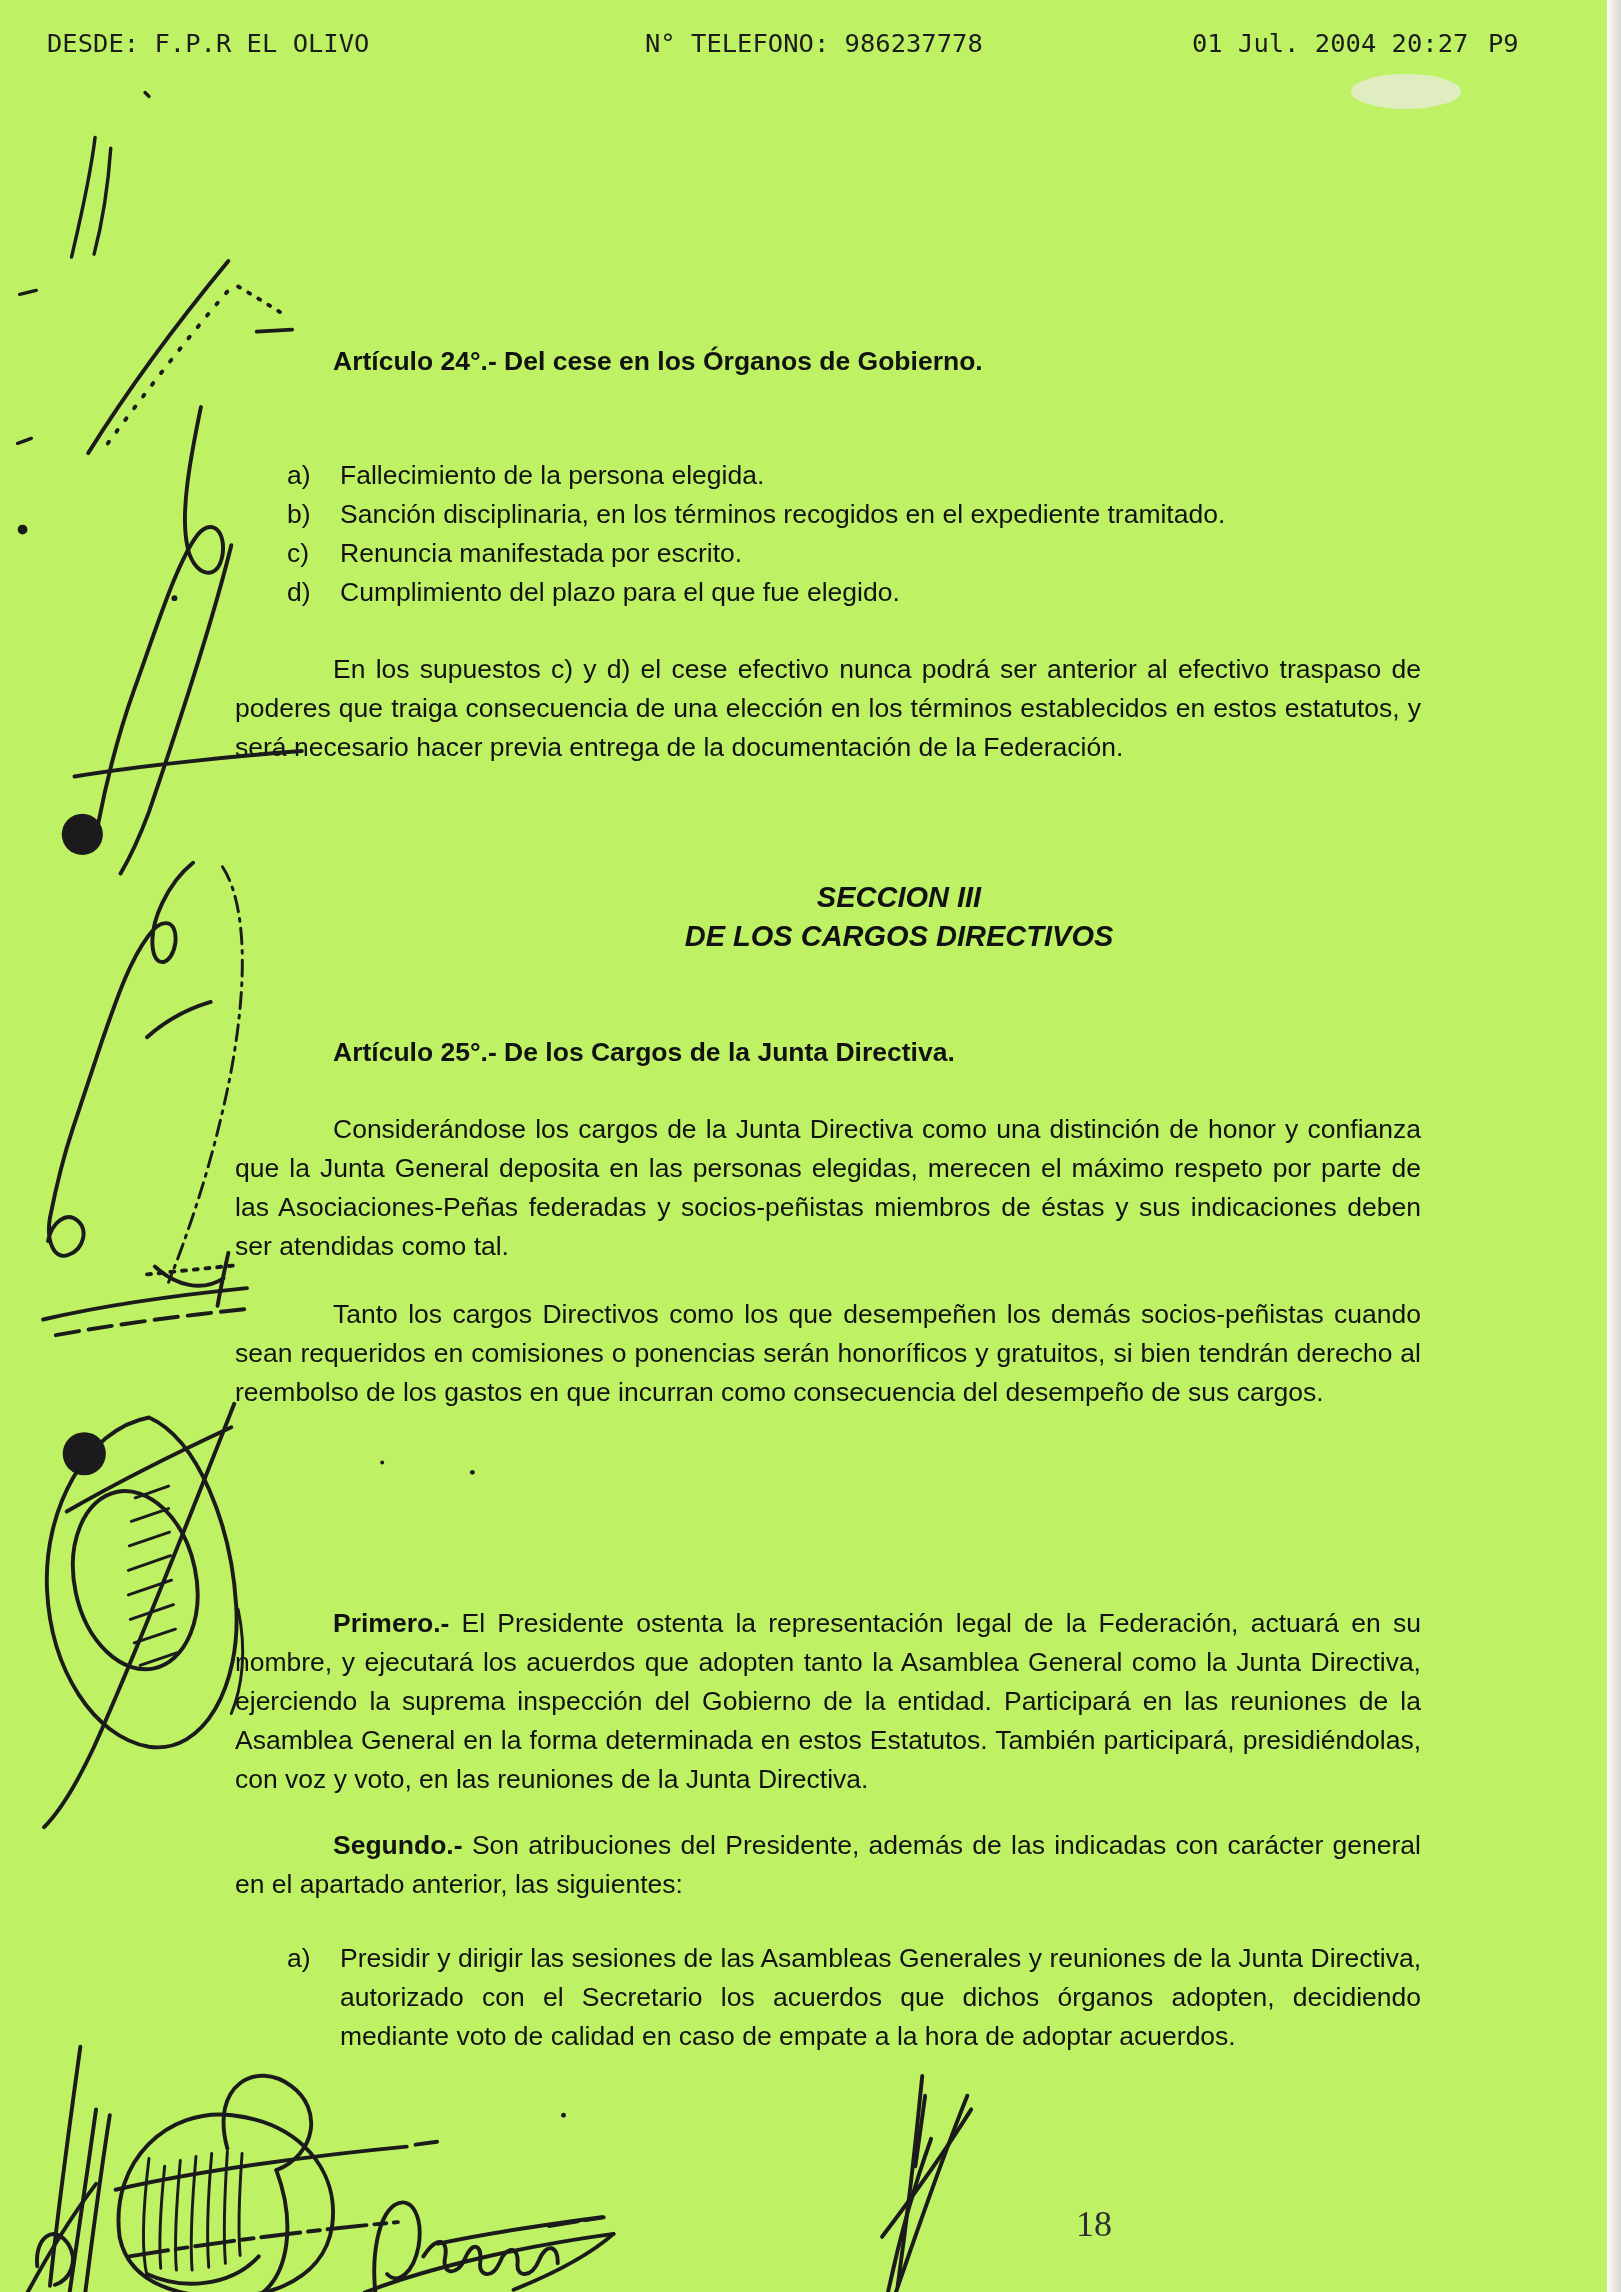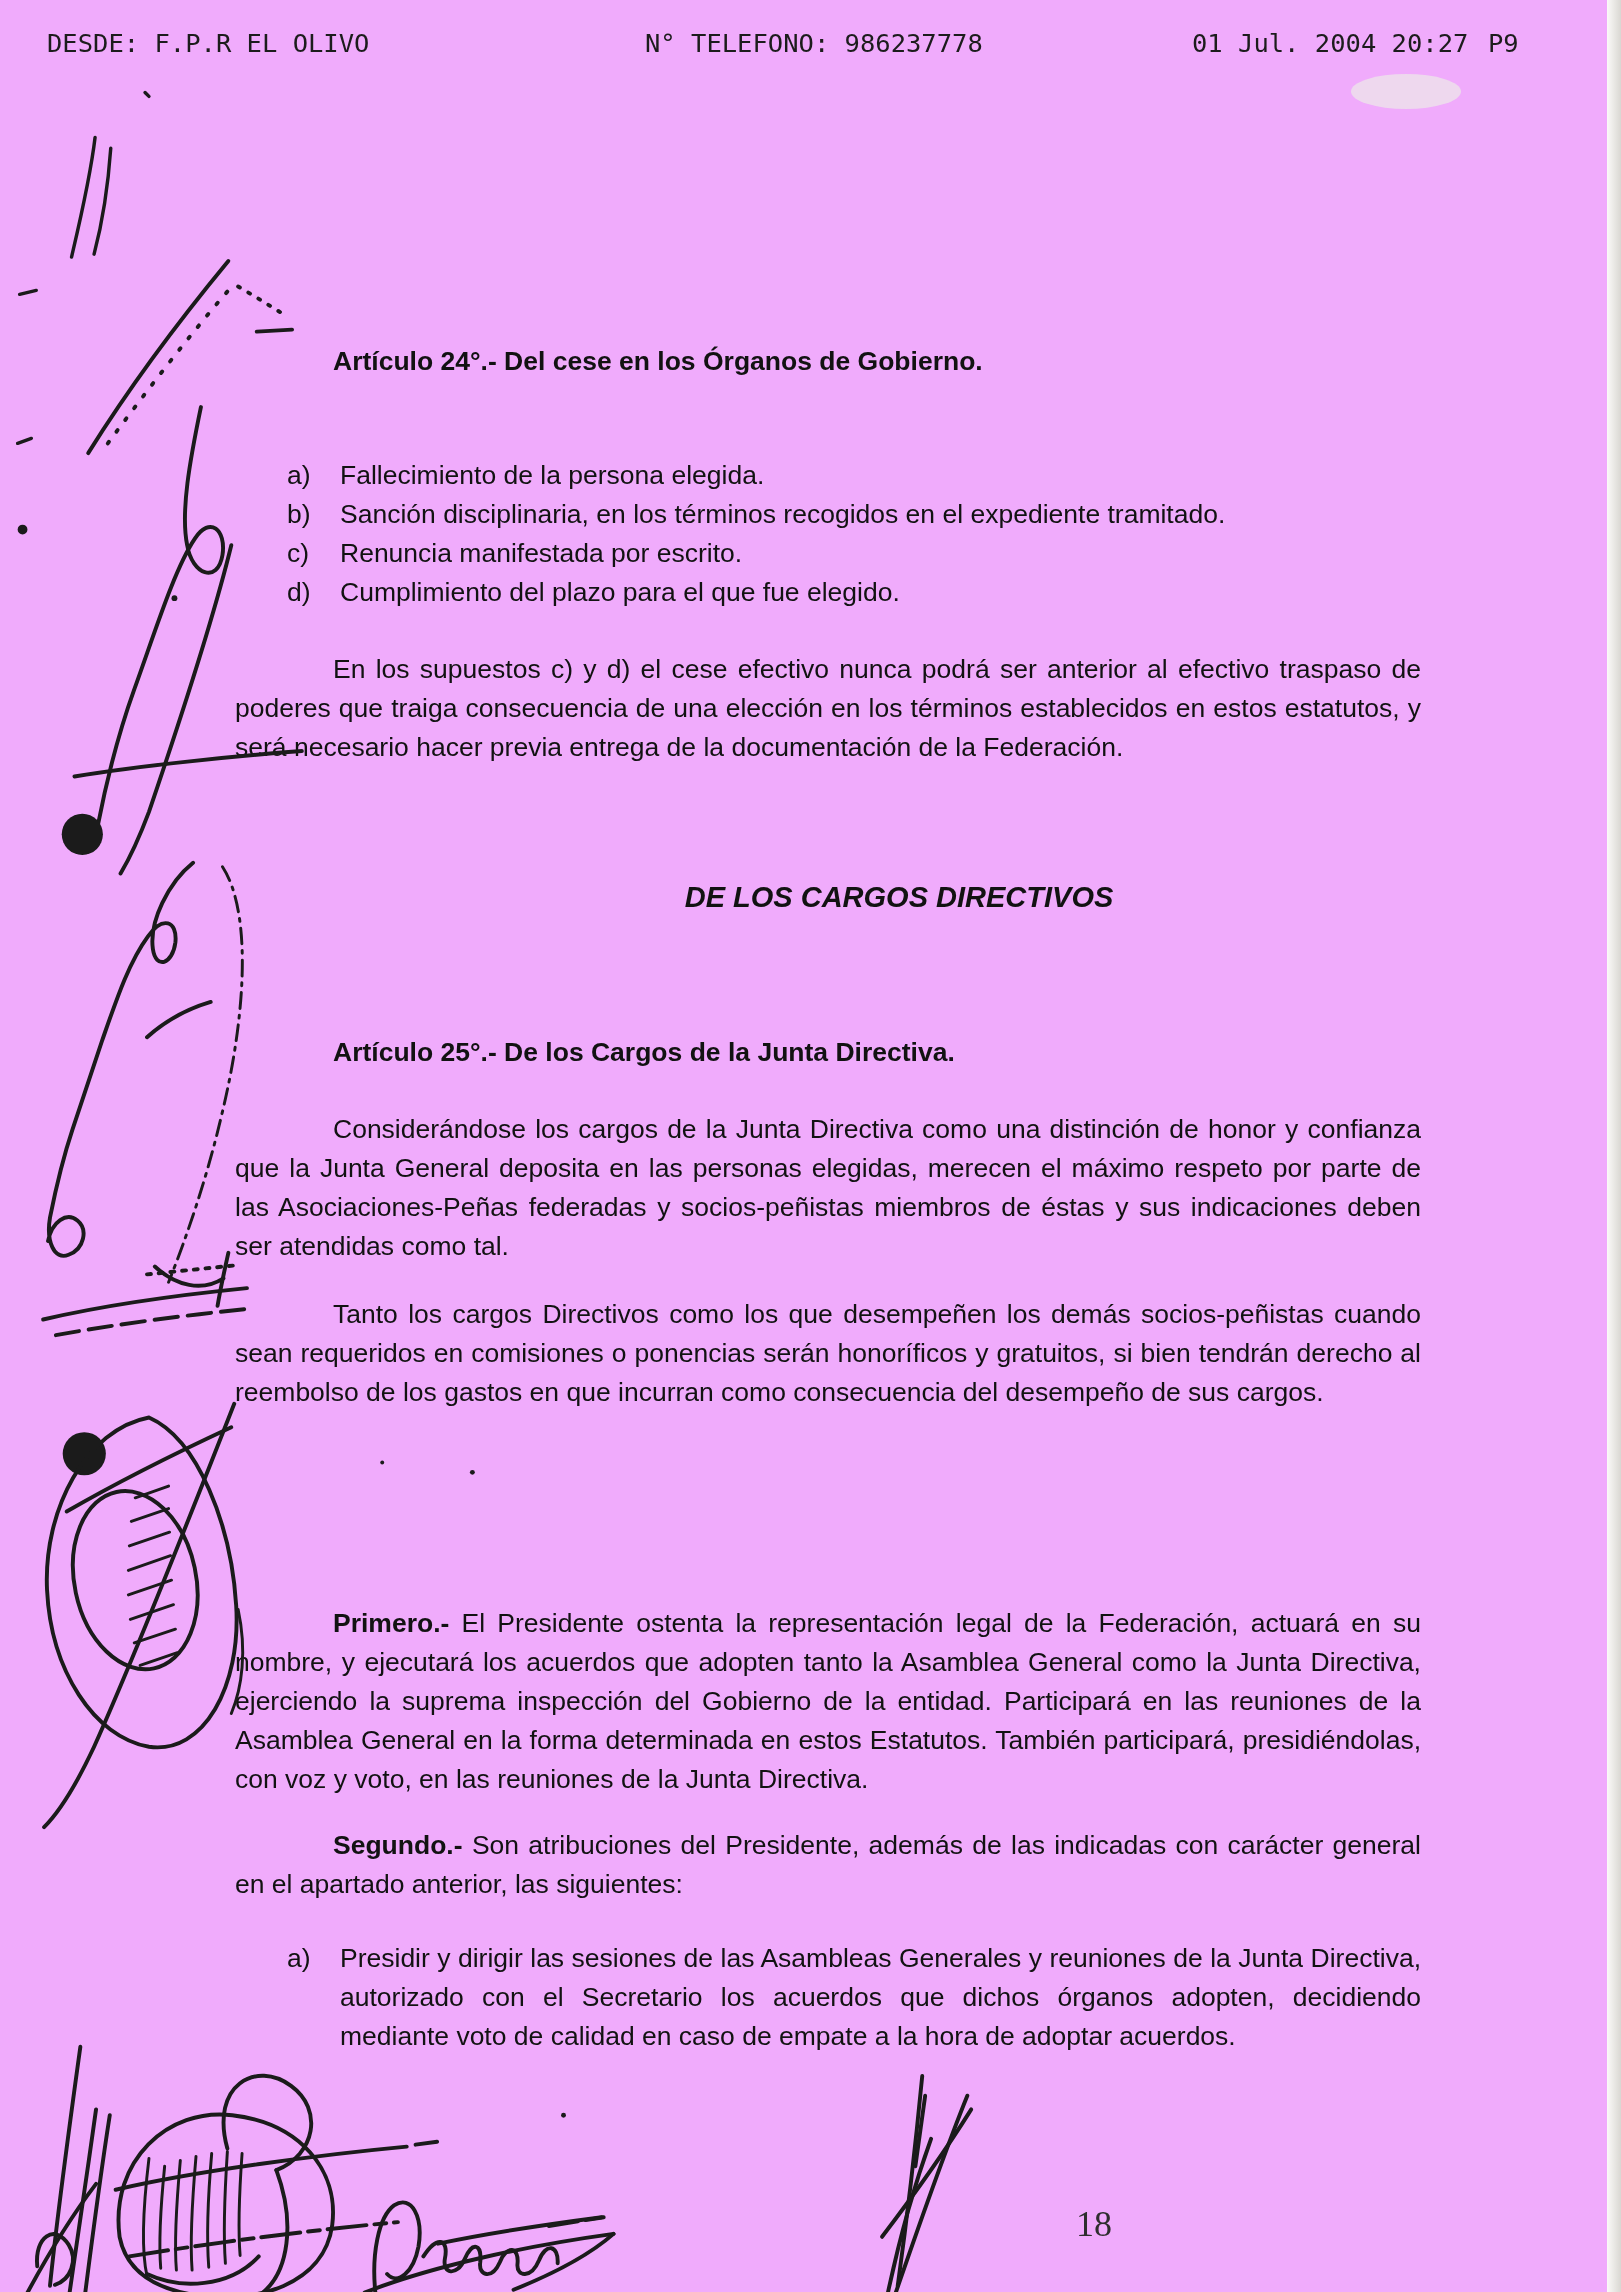--- a/index.html
+++ b/index.html
@@ -1,19 +1,19 @@
 <!DOCTYPE html>
 <html><head>
 <meta charset="utf-8">
 <style>
   html,body{margin:0;padding:0;background:#9a9a98;}
   .page{
     position:relative;
     width:1621px;height:2293px;
-    background:#f0abfc;
+    background:#bef264;
     overflow:hidden;
     font-family:"Liberation Sans",sans-serif;
     color:#161616;
   }
   
   .fax-line{
     position:absolute;top:27.4px;height:33px;line-height:33px;
     font-family:"DejaVu Sans Mono",monospace;
     font-size:25.5px;color:#1c1c1c;white-space:pre;
   }
@@ -83,20 +83,21 @@
     </div>
     <div class="row">
       <span class="marker">d)</span>
       <span class="txt">Cumplimiento del plazo para el que fue elegido.</span>
     </div>
   </div>
 
   <div class="blk just" style="top:650px;">En los supuestos c) y d) el cese efectivo nunca podrá ser anterior al efectivo traspaso de poderes que traiga consecuencia de una elección en los términos establecidos en estos estatutos, y será necesario hacer previa entrega de la documentación de la Federación.</div>
 
   <div class="blk section-heading" style="top:878px;">
+    <div>SECCION III</div>
     <div>DE LOS CARGOS DIRECTIVOS</div>
   </div>
 
   <div class="blk heading" style="top:1033px;">Artículo 25°.- De los Cargos de la Junta Directiva.</div>
   <div class="blk just" style="top:1110px;">Considerándose los cargos de la Junta Directiva como una distinción de honor y confianza que la Junta General deposita en las personas elegidas, merecen el máximo respeto por parte de las Asociaciones-Peñas federadas y socios-peñistas miembros de éstas y sus indicaciones deben ser atendidas como tal.</div>
   <div class="blk just" style="top:1295px;">Tanto los cargos Directivos como los que desempeñen los demás socios-peñistas cuando sean requeridos en comisiones o ponencias serán honoríficos y gratuitos, si bien tendrán derecho al reembolso de los gastos en que incurran como consecuencia del desempeño de sus cargos.</div>
 
 
   <div class="blk just" style="top:1604px;">
     <span class="bold">Primero.-</span>

